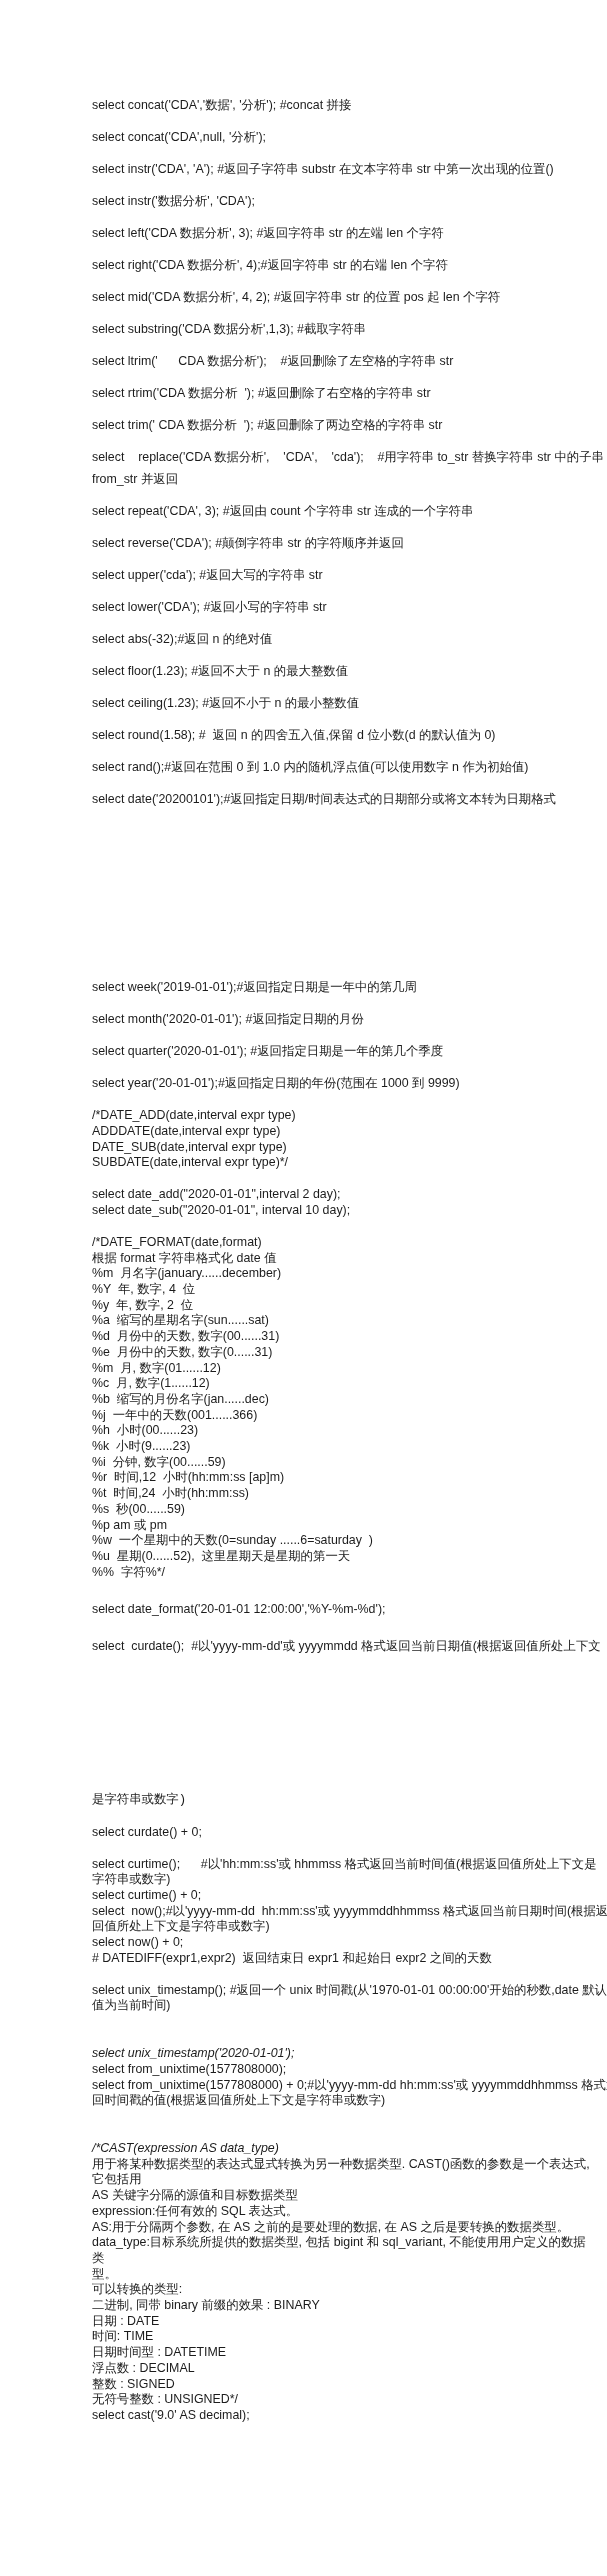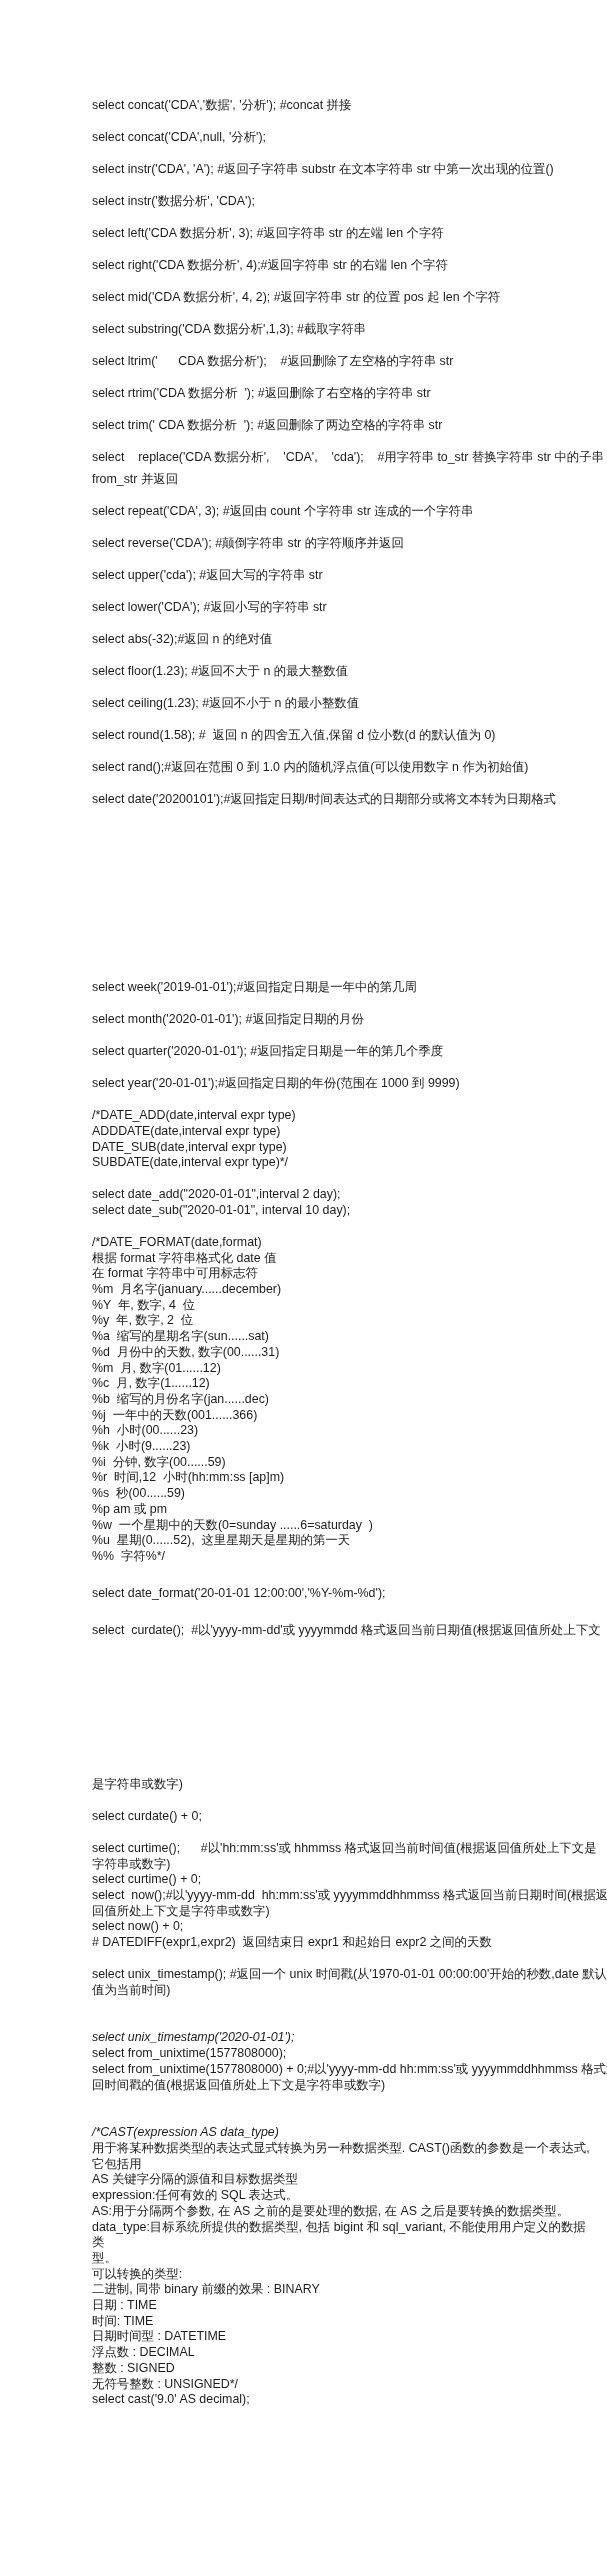--- a/index.html
+++ b/index.html
@@ -31,21 +31,21 @@
     letter-spacing: 0;
   }
   
   .sp-first  { margin-top: 0; }
   .sp-line   { margin-top: 0; }    
   .sp-wrap   { margin-top: 6.7px; } 
   .sp-para   { margin-top: 16.3px; } 
   .sp-sm     { margin-top: 21.4px; } 
   .sp-md     { margin-top: 32px; font-style: italic; } 
   .sp-xl     { margin-top: 172px; }
-  .sp-pg     { margin-top: 138px; }
+  .sp-pg     { margin-top: 138px; font-family: Liberation Mono, monospace; }
 </style>
 </head>
 <body>
 
 <div class="doc">
   <div class="page-text" id="document-text">
       <div class="t sp-first">select concat('CDA','数据', '分析'); #concat 拼接</div>
       <div class="t sp-para">select concat('CDA',null, '分析');</div>
       <div class="t sp-para">select instr('CDA', 'A'); #返回子字符串 substr 在文本字符串 str 中第一次出现的位置()</div>
       <div class="t sp-para">select instr('数据分析', 'CDA');</div>
@@ -73,34 +73,35 @@
       <div class="t sp-para">select quarter('2020-01-01'); #返回指定日期是一年的第几个季度</div>
       <div class="t sp-para">select year('20-01-01');#返回指定日期的年份(范围在 1000 到 9999)</div>
       <div class="t sp-para">/*DATE_ADD(date,interval expr type)</div>
       <div class="t sp-line">ADDDATE(date,interval expr type)</div>
       <div class="t sp-line">DATE_SUB(date,interval expr type)</div>
       <div class="t sp-line">SUBDATE(date,interval expr type)*/</div>
       <div class="t sp-para">select date_add("2020-01-01",interval 2 day);</div>
       <div class="t sp-line">select date_sub("2020-01-01", interval 10 day);</div>
       <div class="t sp-para">/*DATE_FORMAT(date,format)</div>
       <div class="t sp-line">根据 format 字符串格式化 date 值</div>
-      <div class="t sp-line">在 format 字符串中可用标志符</div>
       <div class="t sp-line">%m  月名字(january......december)</div>
       <div class="t sp-line">%Y  年, 数字, 4  位</div>
       <div class="t sp-line">%y  年, 数字, 2  位</div>
       <div class="t sp-line">%a  缩写的星期名字(sun......sat)</div>
       <div class="t sp-line">%d  月份中的天数, 数字(00......31)</div>
+      <div class="t sp-line">%e  月份中的天数, 数字(0......31)</div>
       <div class="t sp-line">%m  月, 数字(01......12)</div>
       <div class="t sp-line">%c  月, 数字(1......12)</div>
       <div class="t sp-line">%b  缩写的月份名字(jan......dec)</div>
       <div class="t sp-line">%j  一年中的天数(001......366)</div>
       <div class="t sp-line">%h  小时(00......23)</div>
       <div class="t sp-line">%k  小时(9......23)</div>
       <div class="t sp-line">%i  分钟, 数字(00......59)</div>
       <div class="t sp-line">%r  时间,12  小时(hh:mm:ss [ap]m)</div>
+      <div class="t sp-line">%t  时间,24  小时(hh:mm:ss)</div>
       <div class="t sp-line">%s  秒(00......59)</div>
       <div class="t sp-line">%p am 或 pm</div>
       <div class="t sp-line">%w  一个星期中的天数(0=sunday ......6=saturday  )</div>
       <div class="t sp-line">%u  星期(0......52),  这里星期天是星期的第一天</div>
       <div class="t sp-line">%%  字符%*/</div>
       <div class="t sp-sm">select date_format('20-01-01 12:00:00','%Y-%m-%d');</div>
       <div class="t sp-sm">select  curdate();  #以'yyyy-mm-dd'或 yyyymmdd 格式返回当前日期值(根据返回值所处上下文</div>
       <div class="t sp-pg">是字符串或数字)</div>
       <div class="t sp-para">select curdate() + 0;</div>
       <div class="t sp-para">select curtime();      #以'hh:mm:ss'或 hhmmss 格式返回当前时间值(根据返回值所处上下文是</div>
@@ -120,21 +121,21 @@
       <div class="t sp-line">用于将某种数据类型的表达式显式转换为另一种数据类型. CAST()函数的参数是一个表达式,</div>
       <div class="t sp-line">它包括用</div>
       <div class="t sp-line">AS 关键字分隔的源值和目标数据类型</div>
       <div class="t sp-line">expression:任何有效的 SQL 表达式。</div>
       <div class="t sp-line">AS:用于分隔两个参数, 在 AS 之前的是要处理的数据, 在 AS 之后是要转换的数据类型。</div>
       <div class="t sp-line">data_type:目标系统所提供的数据类型, 包括 bigint 和 sql_variant, 不能使用用户定义的数据</div>
       <div class="t sp-line">类</div>
       <div class="t sp-line">型。</div>
       <div class="t sp-line">可以转换的类型:</div>
       <div class="t sp-line">二进制, 同带 binary 前缀的效果 : BINARY</div>
-      <div class="t sp-line">日期 : TIME</div>
+      <div class="t sp-line">日期 : DATE</div>
       <div class="t sp-line">时间: TIME</div>
       <div class="t sp-line">日期时间型 : DATETIME</div>
       <div class="t sp-line">浮点数 : DECIMAL</div>
       <div class="t sp-line">整数 : SIGNED</div>
       <div class="t sp-line">无符号整数 : UNSIGNED*/</div>
       <div class="t sp-line">select cast('9.0' AS decimal);</div>
     </div>
 </div>
 
 

